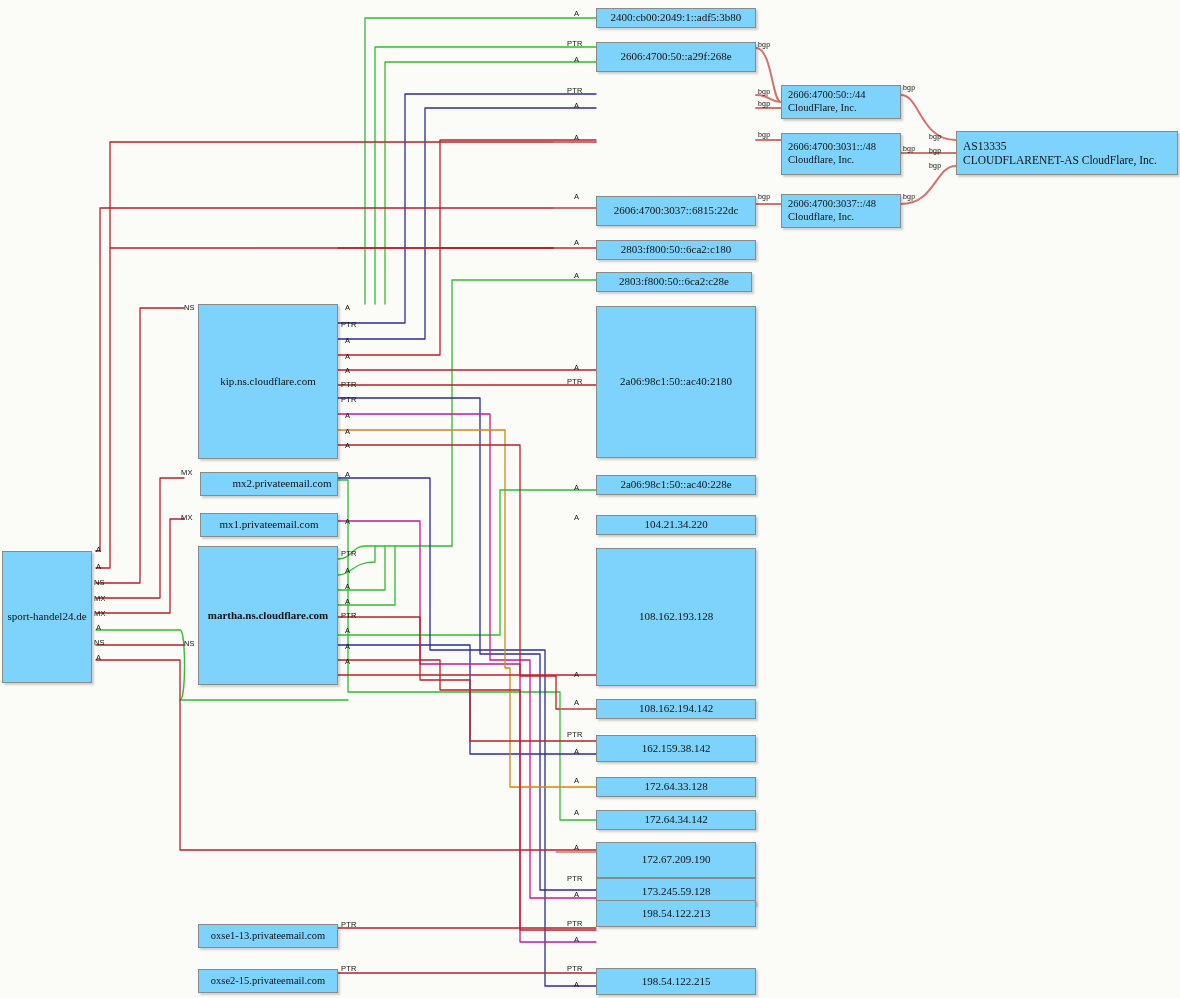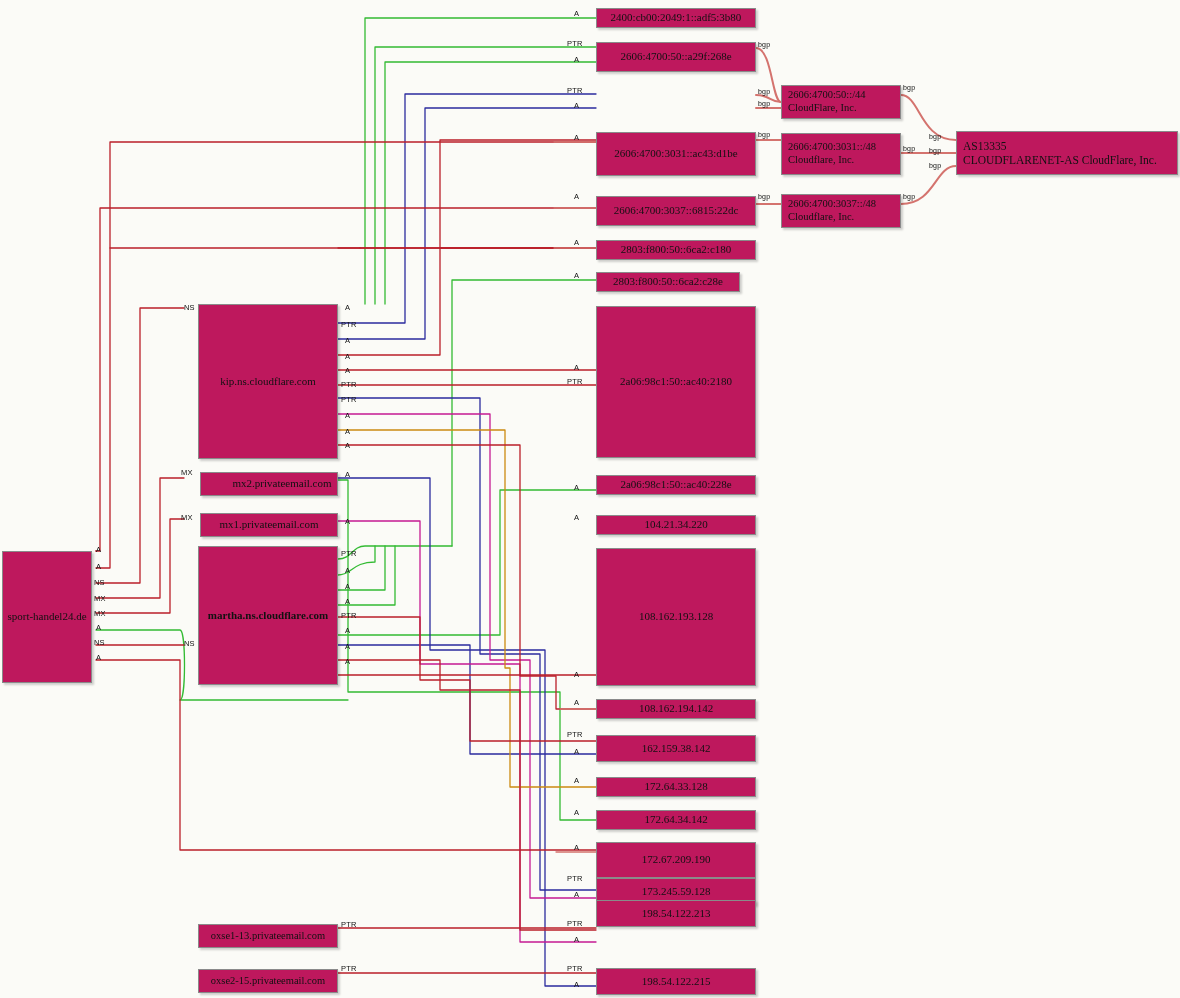--- a/index.html
+++ b/index.html
@@ -1,19 +1,19 @@
 <!DOCTYPE html>
 <html><head>
 <meta charset="utf-8">
 <style>
   html,body{margin:0;padding:0;background:#fbfbf7;}
   body{font-family:"Liberation Serif",serif;}
   #stage{position:relative;width:1180px;height:998px;background:#fbfbf7;overflow:hidden;}
   svg#wires{position:absolute;left:0;top:0;width:1180px;height:998px;}
-  .node{position:absolute;background:#be185d;border:1px solid #8a8a8a;
+  .node{position:absolute;background:#7dd3fc;border:1px solid #8a8a8a;
         box-shadow:2px 2px 2px rgba(0,0,0,0.18);
         display:flex;align-items:center;justify-content:center;
         font-family:"Liberation Serif",serif;color:#111;box-sizing:border-box;}
   .node.lead{justify-content:flex-start;padding-left:6px;}
   .node .lbl{white-space:pre-line;line-height:1.22;}
   .elabel{position:absolute;font-family:"Liberation Sans",sans-serif;
           font-size:7.5px;color:#111;letter-spacing:.2px;white-space:nowrap;}
   .elabel.bgp{font-size:7px;}
 </style>
 </head>
@@ -128,30 +128,27 @@
   <div class="node" style="left:198px;top:969px;width:140px;height:24px;font-size:10.5px;">
     <span class="lbl">oxse2-15.privateemail.com</span>
   </div>
 
   <div class="node" style="left:596px;top:8px;width:160px;height:20px;font-size:11px;">
     <span class="lbl">2400:cb00:2049:1::adf5:3b80</span>
     </div>
   <div class="node" style="left:596px;top:42px;width:160px;height:30px;font-size:11px;">
     <span class="lbl">2606:4700:50::a29f:268e</span>
     </div>
-  <div class="node" style="left:596px;top:132px;width:160px;height:44px;font-size:11px;">
-    <span class="lbl">2606:4700:3031::ac43:d1be</span>
-    </div>
   <div class="node" style="left:596px;top:196px;width:160px;height:30px;font-size:11px;">
     <span class="lbl">2606:4700:3037::6815:22dc</span>
     </div>
   <div class="node" style="left:596px;top:240px;width:160px;height:20px;font-size:11px;">
     <span class="lbl">2803:f800:50::6ca2:c180</span>
     </div>
-  <div class="node" style="left:596px;top:272px;width:144px;height:20px;font-size:11px;">
+  <div class="node" style="left:596px;top:272px;width:156px;height:20px;font-size:11px;">
     <span class="lbl">2803:f800:50::6ca2:c28e</span>
     </div>
   <div class="node" style="left:596px;top:306px;width:160px;height:152px;font-size:11px;">
     <span class="lbl">2a06:98c1:50::ac40:2180</span>
     </div>
   <div class="node" style="left:596px;top:475px;width:160px;height:20px;font-size:11px;">
     <span class="lbl">2a06:98c1:50::ac40:228e</span>
     </div>
   <div class="node" style="left:596px;top:515px;width:160px;height:20px;font-size:11px;">
     <span class="lbl">104.21.34.220</span>

